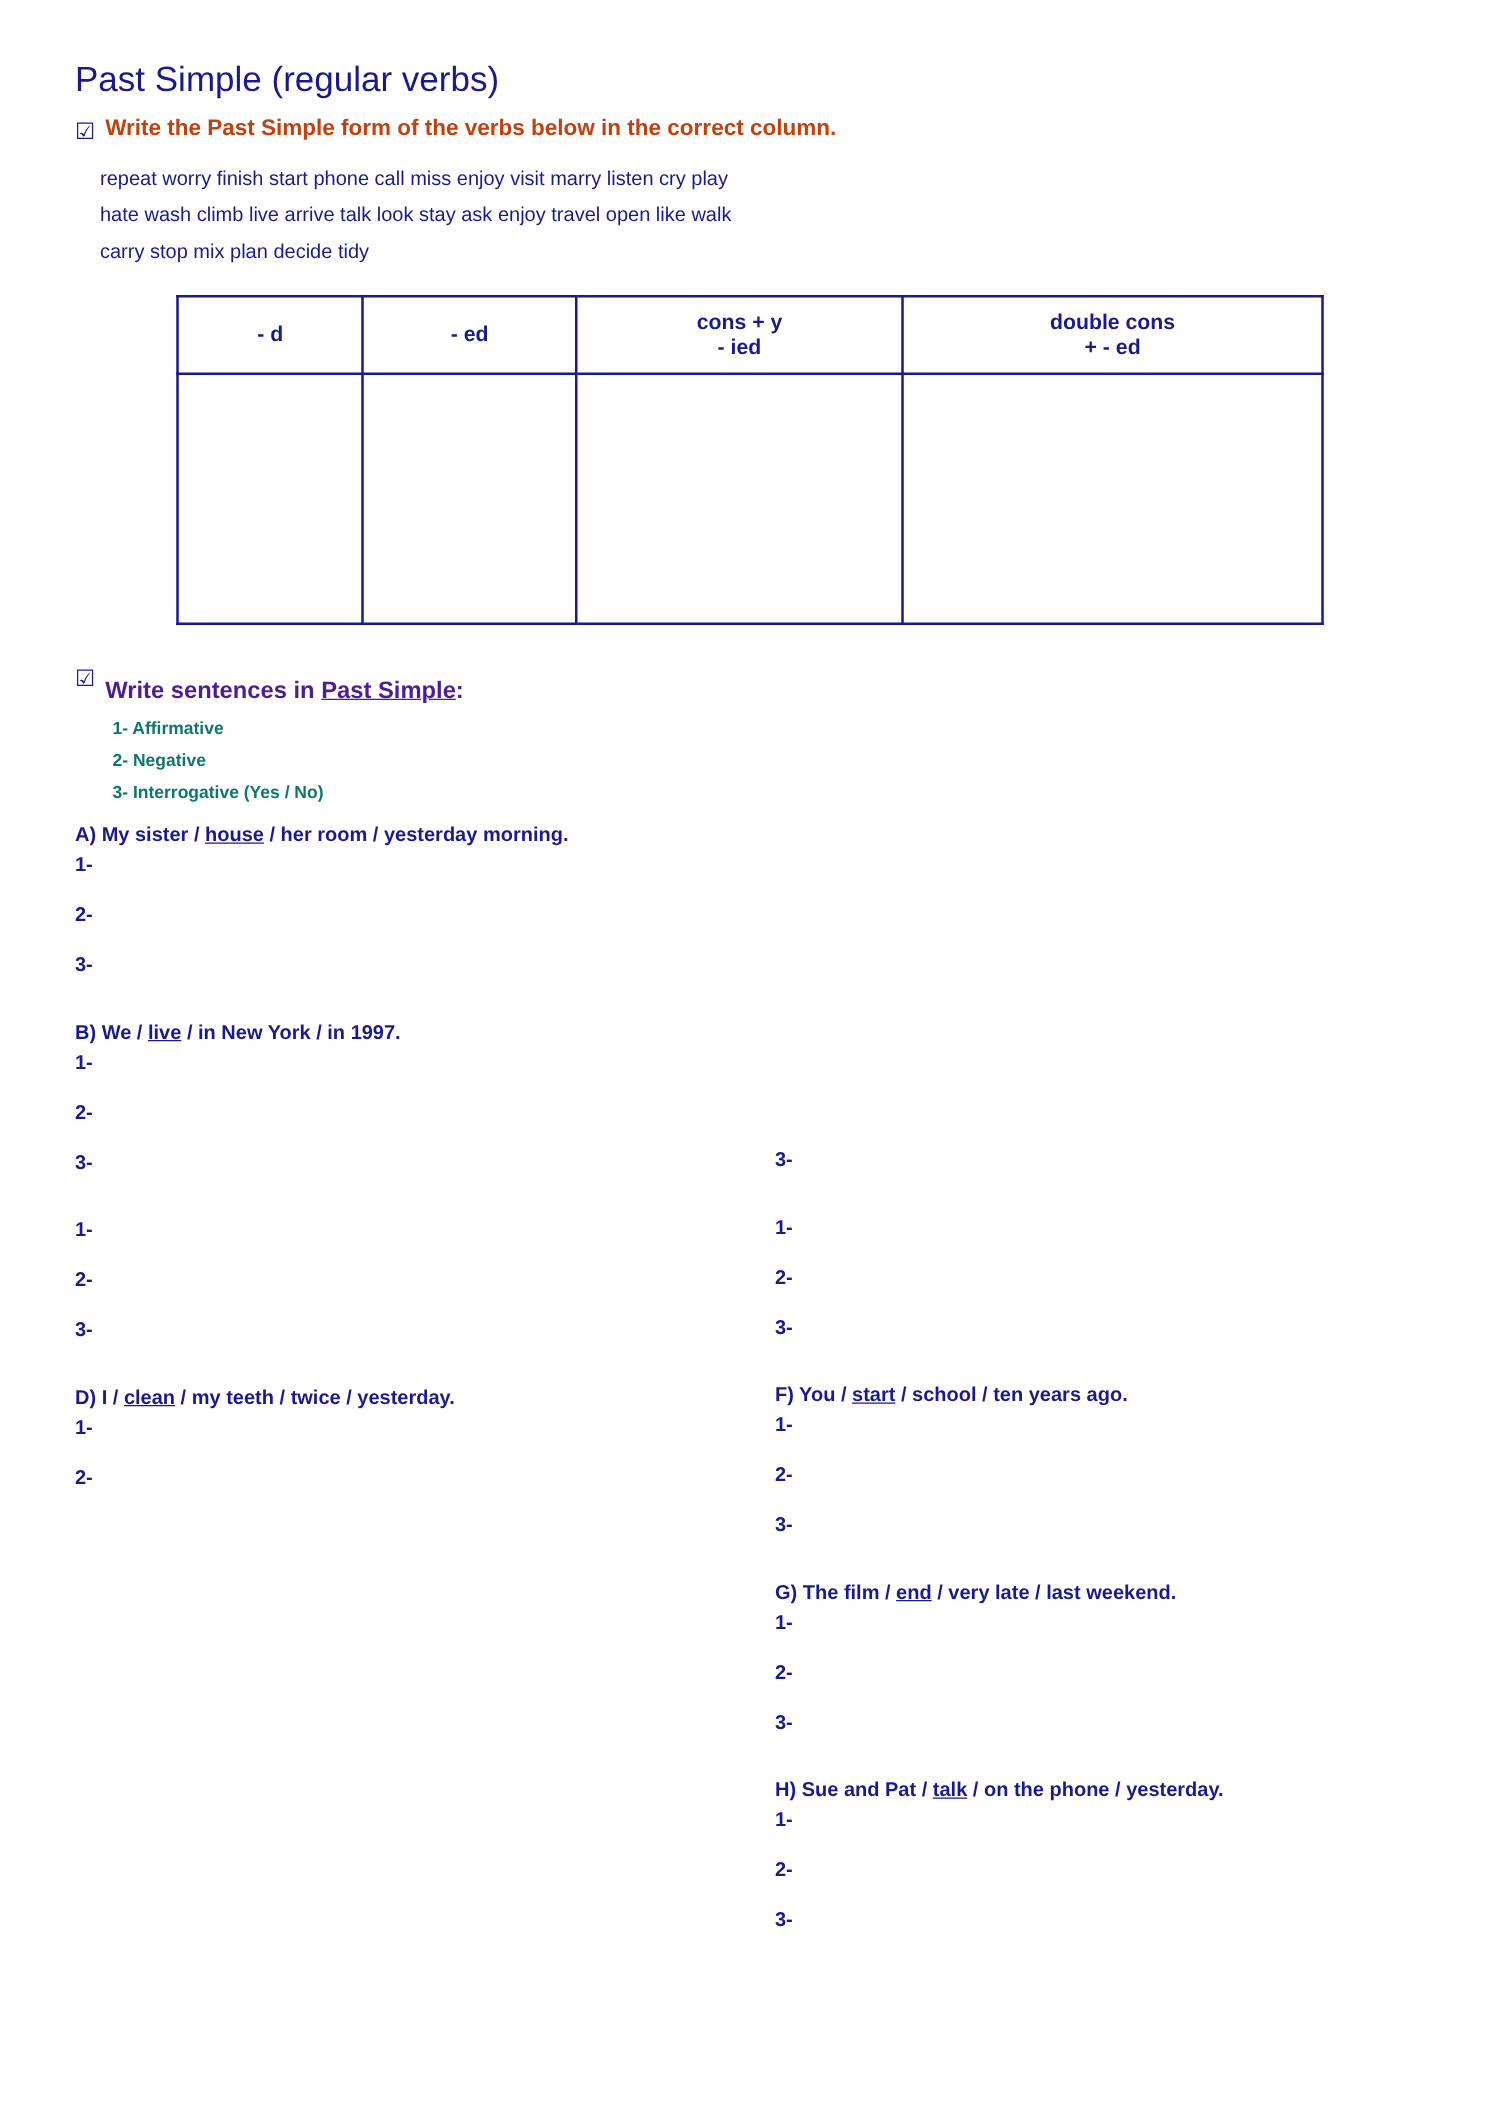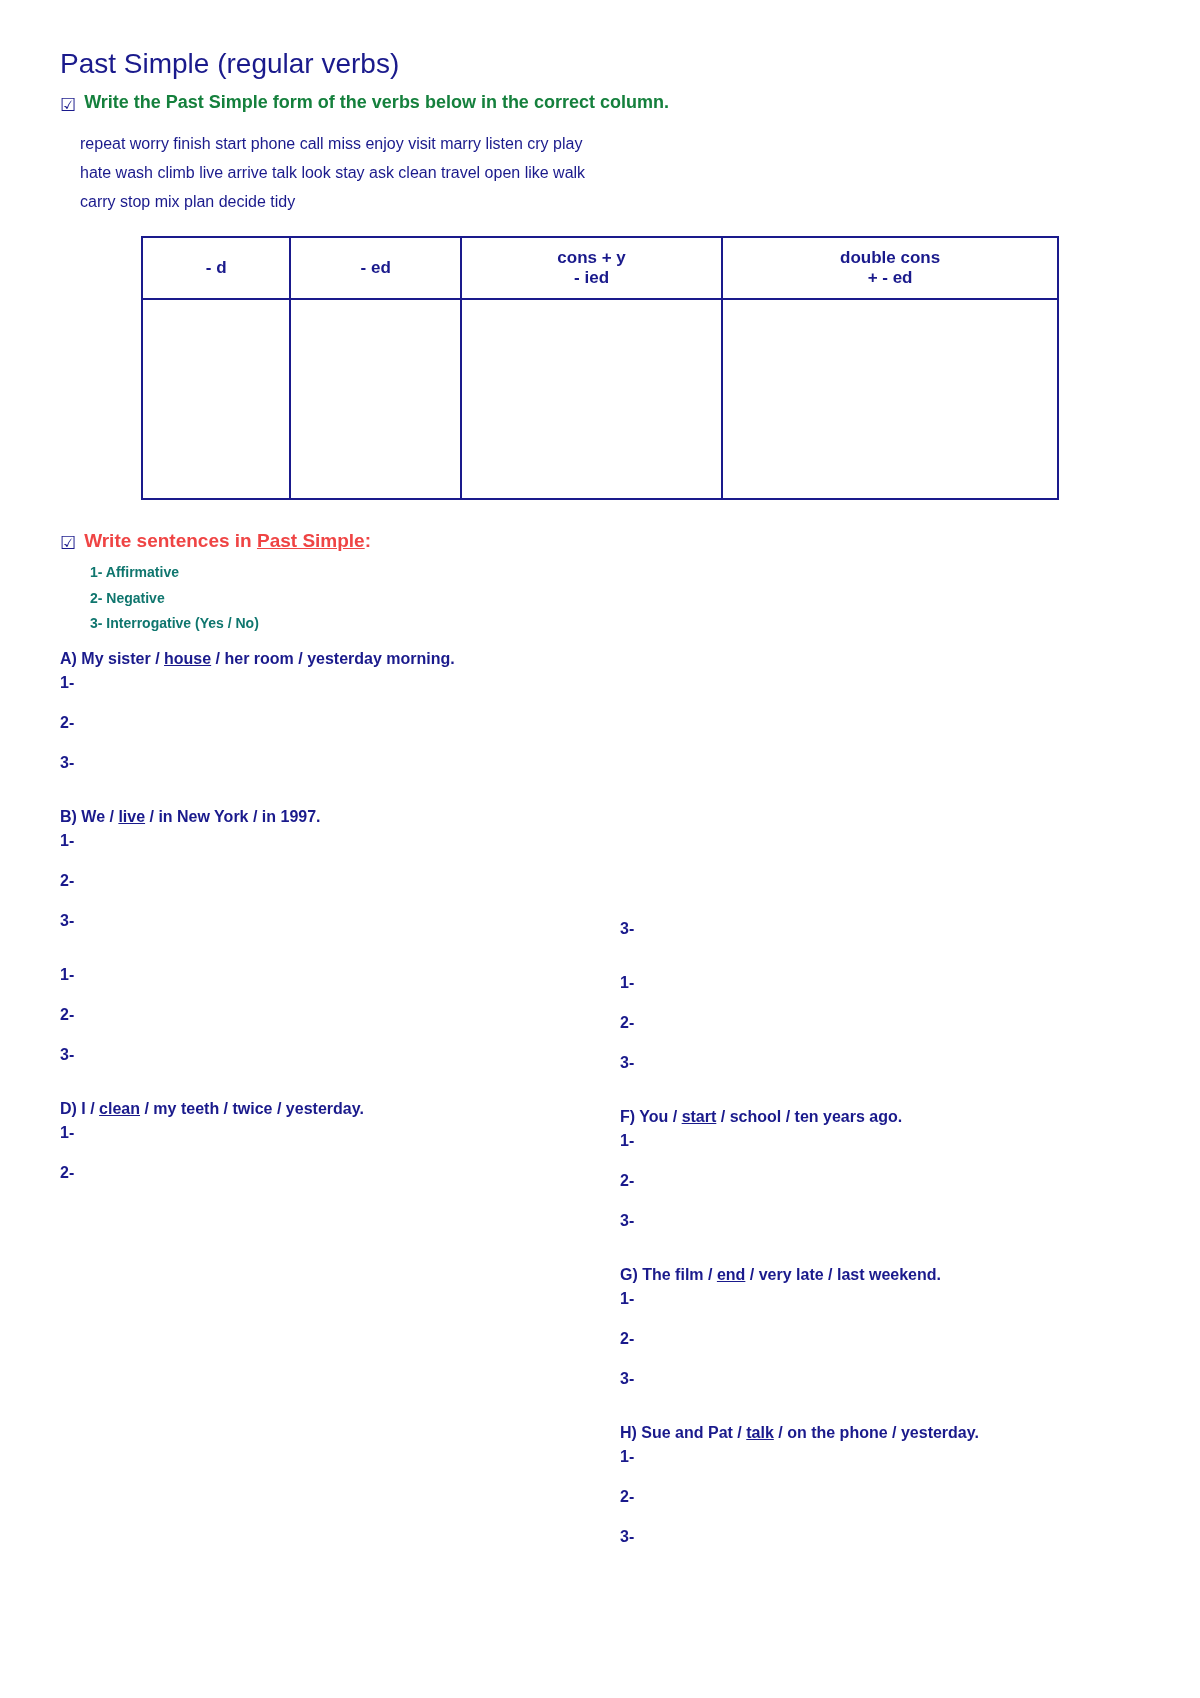--- a/index.html
+++ b/index.html
@@ -29,21 +29,21 @@
       margin-bottom: 14px;
     }
     .checkbox-icon {
       font-size: 18px;
       margin-top: 2px;
       flex-shrink: 0;
     }
     .instruction-text {
       font-size: 18px;
       font-weight: bold;
-      color: #15803d;
+      color: #c2410c;
     }
     .word-list {
       font-size: 16px;
       color: #1a1a8c;
       line-height: 1.8;
       margin-bottom: 20px;
       padding-left: 20px;
     }
     .table-container {
       margin-bottom: 30px;
@@ -79,21 +79,22 @@
     }
     .section-instruction {
       display: flex;
       align-items: flex-start;
       gap: 8px;
       margin-bottom: 6px;
     }
     .section-instruction-text {
       font-size: 19px;
       font-weight: bold;
-      color: #ef4444;
+      color: #4c1d95;
+      margin-top: 12px;
     }
     .underline {
       text-decoration: underline;
     }
     .sub-list {
       padding-left: 30px;
       font-size: 14px;
       font-weight: bold;
       color: #0f766e;
       line-height: 1.8;
@@ -126,21 +127,21 @@
   <span>Past Simple</span><span> (regular verbs)</span>
 </h1>
 
 <div class="instruction-block">
   <span class="checkbox-icon">☑</span>
   <span class="instruction-text">Write the Past Simple form of the verbs below in the correct column.</span>
 </div>
 
 <div class="word-list">
   <div>repeat   worry   finish   start   phone   call   miss   enjoy   visit   marry   listen   cry                play</div>
-  <div>hate   wash   climb   live   arrive    talk   look   stay   ask   clean                   travel   open   like   walk</div>
+  <div>hate   wash   climb   live   arrive    talk   look   stay   ask   enjoy                   travel   open   like   walk</div>
   <div>carry   stop   mix   plan   decide    tidy</div>
 </div>
 
 <div class="table-container">
   <table>
     <thead>
       <tr>
         <th>- d</th>
         <th>- ed</th>
         <th>cons + y<br>- ied</th>

